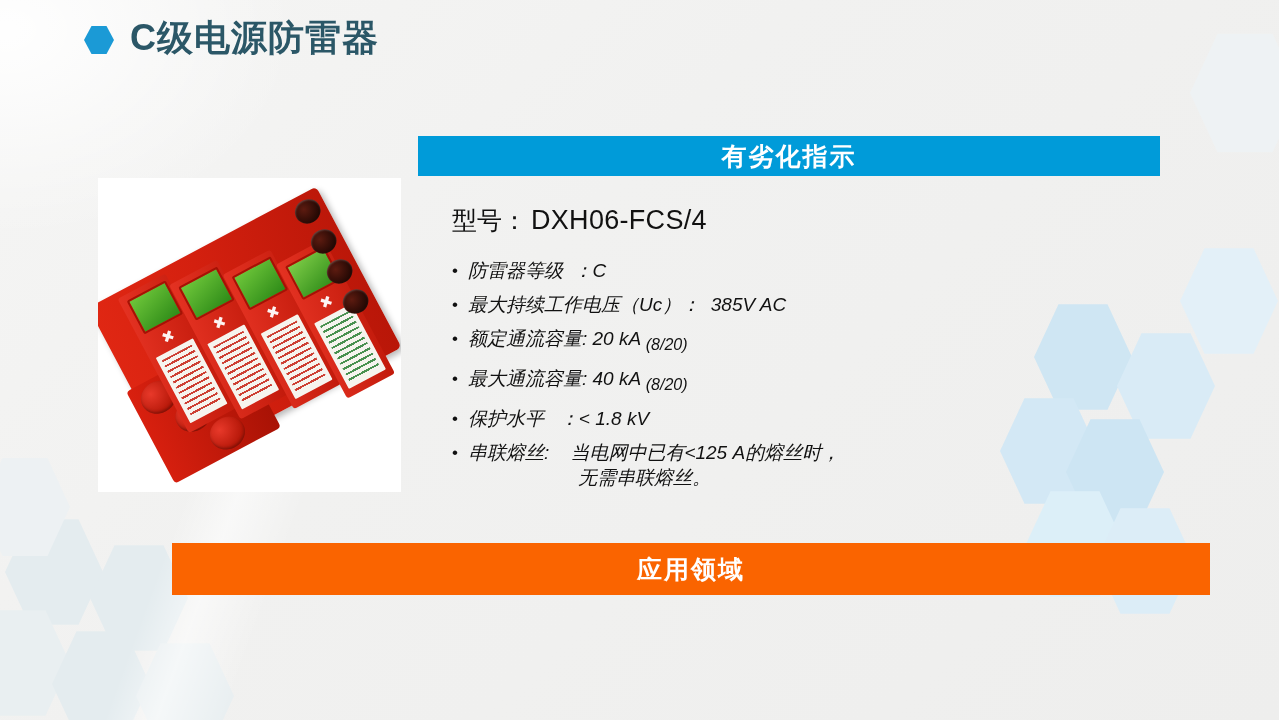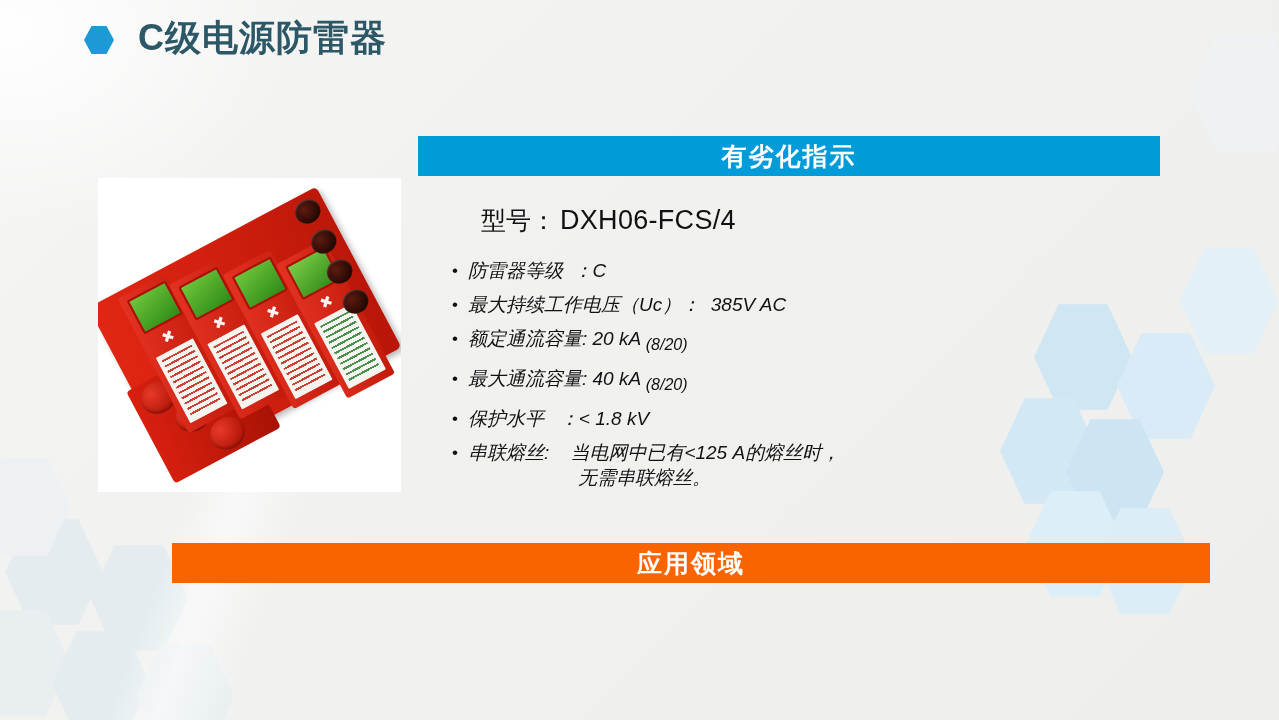--- a/index.html
+++ b/index.html
@@ -50,21 +50,21 @@
     pointer-events:none;
   }
 
   
   #title-row {
     position: absolute;
     left: 84px;
     top: 20px;
     display: flex;
     align-items: center;
-    gap: 24px;
+    gap: 16px;
   }
   #title-hex {
     width: 30px;
     height: 30px;
     background: #1b9ad6;
     clip-path: polygon(25% 3%, 75% 3%, 100% 50%, 75% 97%, 25% 97%, 0% 50%);
     flex: 0 0 auto;
     margin-top: 4px;
   }
   #title-text {
@@ -200,21 +200,20 @@
   }
 
   #model-line {
     position: absolute;
     left: 452px;
     top: 204px;
     display: flex;
     align-items: baseline;
     gap: 4px;
     color: #111;
-    margin-left: 29px;
   }
   #model-label { font-size: 25px; }
   #model-value { font-size: 27px; font-weight: normal; letter-spacing: .3px; }
 
   #spec-list {
     position: absolute;
     left: 452px;
     top: 258px;
     width: 700px;
     color: #111;
@@ -237,21 +236,21 @@
   .spec-line { line-height: 25px; white-space: pre; font-style: italic; }
   .sub { font-size: 16px; vertical-align: sub; }
   .fuse-line2 { padding-left: 110px; }
 
   
   #app-header {
     position: absolute;
     left: 172px;
     top: 543px;
     width: 1038px;
-    height: 40px;
+    height: 52px;
     background: #fa6400;
     color: #ffffff;
     font-size: 25px;
     font-weight: bold;
     display: flex;
     align-items: center;
     justify-content: center;
     letter-spacing: 2px;
   }
   #app-body {

